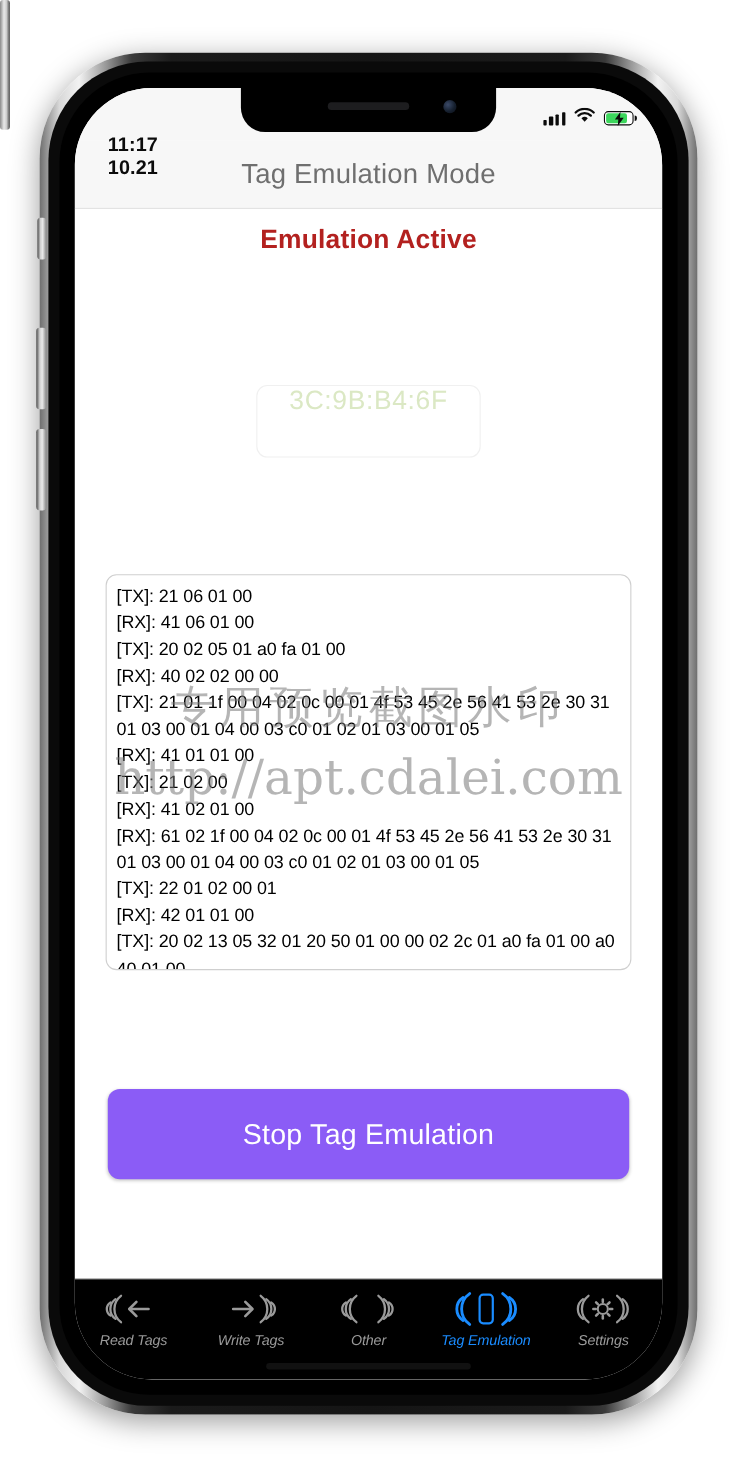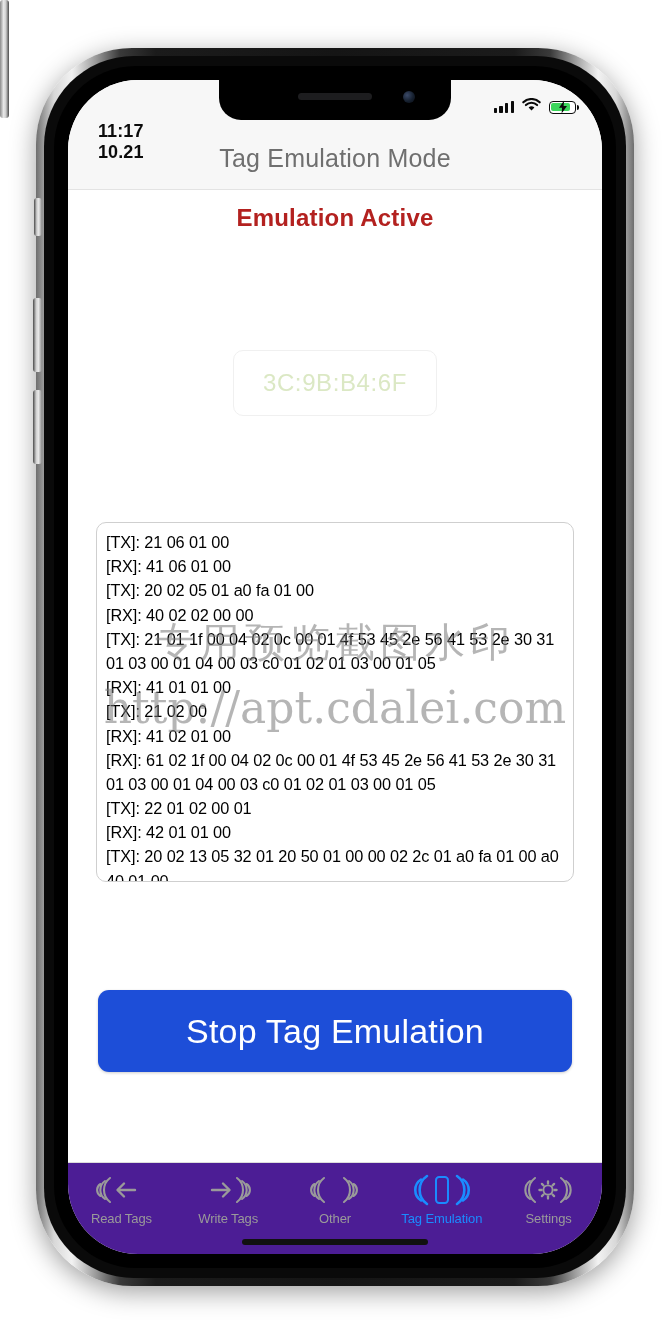--- a/index.html
+++ b/index.html
@@ -102,48 +102,48 @@
 
   .status-line{
     margin-top:14px; text-align:center;
     font-size:24px; font-weight:bold; color:#b3211f; letter-spacing:.2px;
   }
 
   .mac-box{
     position:absolute; left:50%; transform:translateX(-50%); top:160px;
     width:204px; height:66px;
     border:1px solid #f0f0f0; border-radius:10px; background:#fff;
-    display:flex; align-items:center; justify-content:center;
+    display:flex; justify-content:center;
   }
   .mac-text{ font-size:24px; color:#dbe8c4; letter-spacing:.6px; }
 
   .log-box{
     position:absolute; left:28px; top:332px; right:28px; height:360px;
     border:1px solid #cfcfcf; border-radius:10px; background:#fff;
     padding:7px 8px 0 9px; overflow:hidden;
   }
   .log-text{
     font-size:16.3px; line-height:1.485; color:#000;
     font-family:"Liberation Sans", sans-serif;
     white-space:pre-wrap; word-break:break-word; letter-spacing:-.1px;
   }
 
   .stop-btn{
     position:absolute; left:30px; right:30px; top:800px; height:82px;
-    background:#1d4ed8; border:none; border-radius:11px;
-    color:#fff; font-size:34px; font-family:"Liberation Sans", sans-serif;
+    background:#8b5cf6; border:none; border-radius:11px;
+    color:#fff; font-size:26px; font-family:"Liberation Sans", sans-serif;
     letter-spacing:.2px; cursor:pointer;
     box-shadow:0 1px 3px rgba(0,0,0,.2);
   }
 
   
   .tabbar{
     position:absolute; bottom:0; left:0; width:100%; height:92px;
-    background:#4c1d95; border-top:1px solid #dcdcdc;
-    display:flex; align-items:flex-start; padding-top:8px;
+    background:#000000; border-top:1px solid #dcdcdc;
+    display:flex; align-items:flex-start; padding-top:8px;font-style:italic;
   }
   .tab{ flex:1; display:flex; flex-direction:column; align-items:center; gap:2px; cursor:pointer; }
   .tab-ico{ height:38px; display:flex; align-items:center; justify-content:center; }
   .tab-label{ font-size:13px; color:#9a9a9a; letter-spacing:-.1px; }
   .tab.active .tab-label{ color:#1a8cff; }
 
   .home-ind{
     position:absolute; bottom:9px; left:50%; transform:translateX(-50%);
     width:186px; height:6px; border-radius:3px; background:#111;
   }

